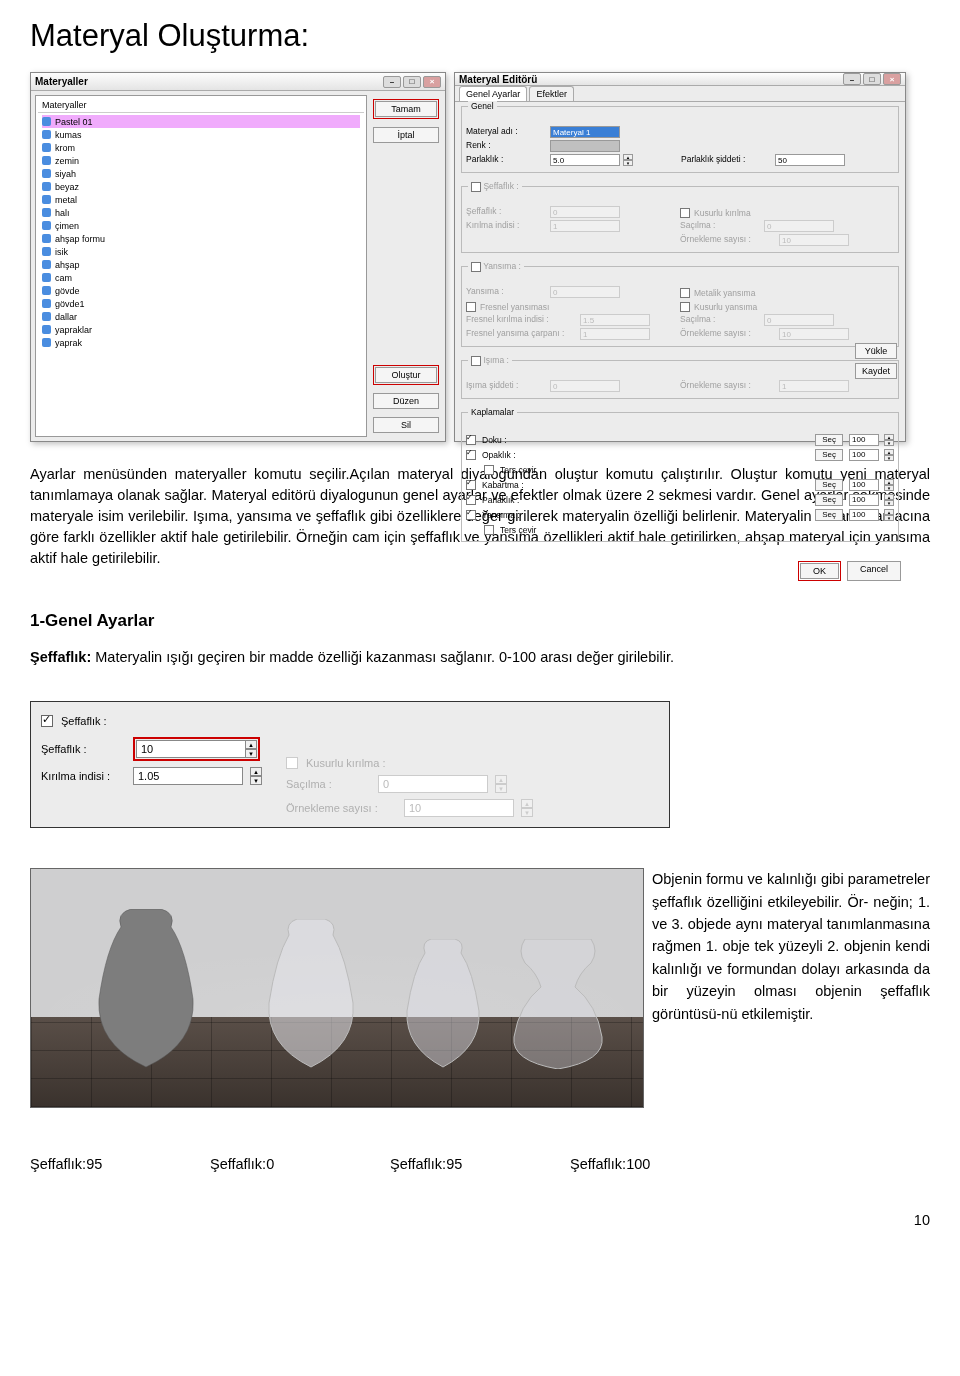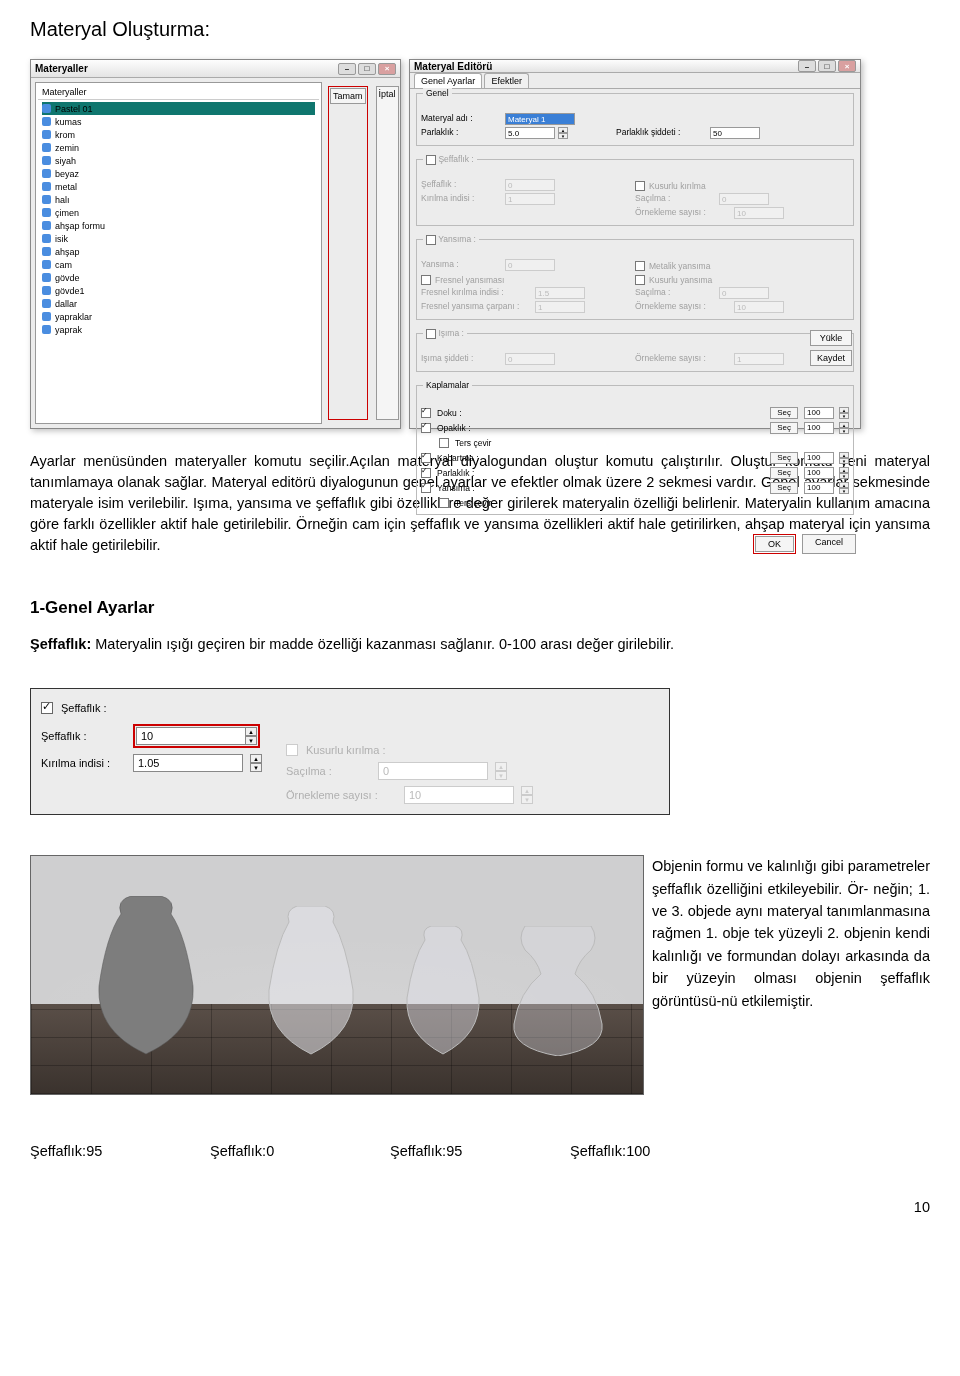--- a/index.html
+++ b/index.html
@@ -4,37 +4,37 @@
 <style>
   * { box-sizing: border-box; margin: 0; padding: 0; }
   body {
     font-family: "Segoe UI", Tahoma, Arial, sans-serif;
     background: #fff;
     width: 960px;
     padding: 18px 30px 30px 30px;
     color: #000;
   }
   .page-title {
-    font-size: 20px;
+    font-size: 31px;
     font-weight: 400;
     margin-bottom: 18px;
   }
   .dialogs-row {
     display: flex;
     gap: 8px;
     margin-bottom: 22px;
   }
   .dialog {
     background: #ececec;
     border: 1px solid #888;
     box-shadow: 2px 2px 6px rgba(0,0,0,0.25);
     font-size: 9px;
     color: #000;
   }
-  .dialog1 { width: 371px; height: 370px; display: flex; flex-direction: column; }
+  .dialog1 { width: 416px; height: 370px; display: flex; flex-direction: column; }
   .dialog2 { width: 452px; height: 370px; display: flex; flex-direction: column; }
   .title-bar {
     background: linear-gradient(#fdfdfd,#e4e4e4);
     border-bottom: 1px solid #aaa;
     height: 18px;
     display: flex;
     align-items: center;
     padding: 0 4px;
     font-size: 10px;
     font-weight: bold;
@@ -66,27 +66,27 @@
     border-bottom:1px solid #ccc;
   }
   .list-items { padding:2px 4px; }
   .list-item {
     display:flex;
     align-items:center;
     gap:4px;
     height:13px;
     font-size:9px;
   }
-  .list-item.sel { background:#0f766e; }
+  .list-item.sel { background:#f0abfc; }
   .mat-icon {
     width:9px; height:9px;
     background:#4a8de0;
     border-radius:2px;
   }
-  .d1-right { width:70px; display:flex; gap:8px; padding:4px 2px; }
+  .d1-right { width:70px; display:flex; flex-direction:column; gap:8px; padding:4px 2px; }
   .btn-small {
     background:#f5f5f5;
     border:1px solid #999;
     padding:2px 2px;
     font-size:9px;
     text-align:center;
     cursor:pointer;
   }
   .red-box { border:1.5px solid #c00; padding:1px; }
   .d1-right .spacer { flex:1; }
@@ -131,21 +131,21 @@
     background:#ececec;
     padding:0 3px;
     font-size:8.5px;
   }
   .form-row { display:flex; align-items:flex-start; gap:4px; height:14px; }
   .label { width:80px; }
   .field {
     background:#fff;
     border:1px solid #999;
     height:12px;
-    width:50px;
+    width:70px;
     font-size:8px;
     padding:0 2px;
     display:flex;align-items:center;
   }
   .field.blue { background:#3a7fd6; color:#fff; width:70px; }
   .field.dim { background:#f0f0f0; color:#bbb; border-color:#ccc; }
   .spinner { display:flex; flex-direction:column; margin-left:-1px; }
   .sp-btn { width:10px;height:6px;border:1px solid #999;background:#f0f0f0;font-size:5px;line-height:4px;text-align:center;}
   .two-col { display:flex; }
   .col { flex:1; }
@@ -377,20 +377,24 @@
     <div class="tabs">
       <div class="tab active">Genel Ayarlar</div>
       <div class="tab">Efektler</div>
     </div>
     <div class="d2-body">
       <div class="group">
         <div class="group-title">Genel</div>
         <div class="form-row">
           <span class="label">Materyal adı :</span>
           <span class="field blue">Materyal 1</span>
+        </div>
+        <div class="form-row">
+          <span class="label">Renk :</span>
+          <span class="field" style="width:70px;background:#c0c0c0"></span>
         </div>
         <div class="form-row">
           <span class="label">Parlaklık :</span>
           <span class="field">5.0</span>
           <span class="spinner">
               <span class="sp-btn">▴</span>
               <span class="sp-btn">▾</span>
             </span>
           <span style="width:40px"></span>
           <span class="label" style="width:90px">Parlaklık şiddeti :</span>

